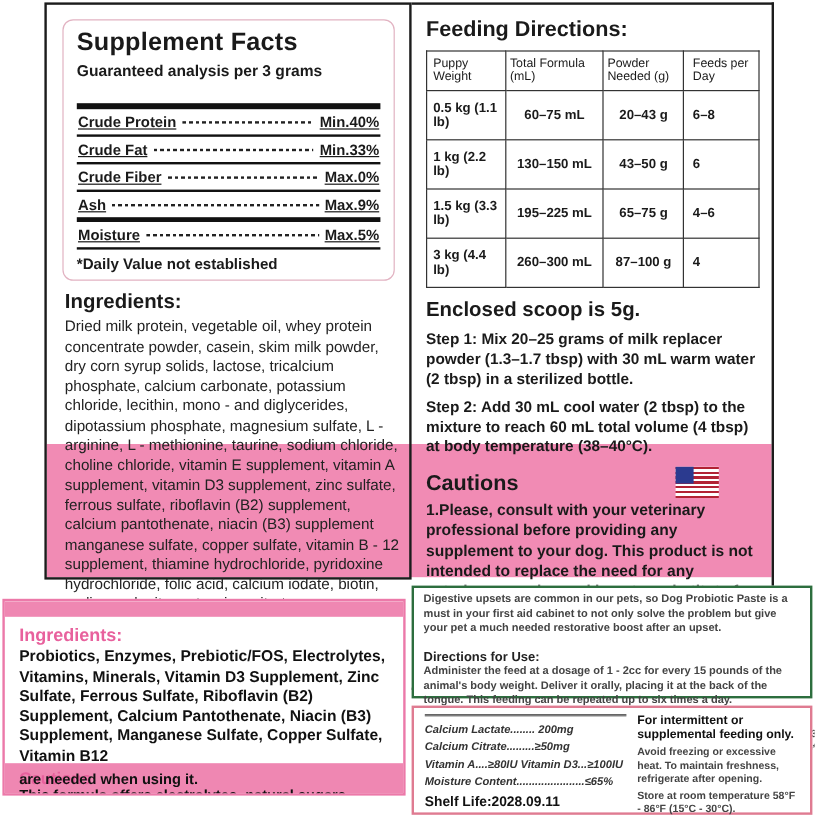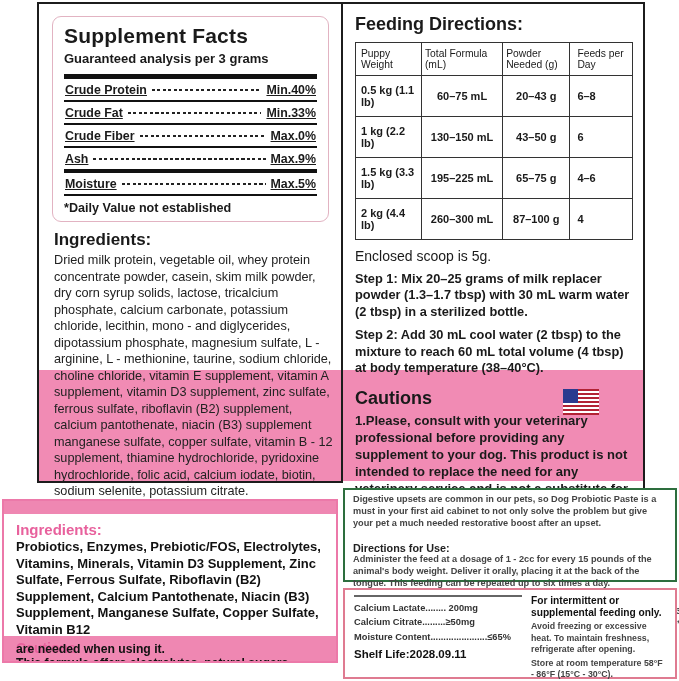--- a/index.html
+++ b/index.html
@@ -8,42 +8,42 @@
 
   
   .pink-band{position:absolute;left:39px;top:370px;width:604px;height:111px;background:#f18bb4;z-index:0;}
   .panel{position:absolute;box-sizing:border-box;background:transparent;z-index:1;}
   .panel-tl{left:37px;top:2px;width:306px;height:481px;border:2px solid #1c1c1c;}
   .panel-tr{left:343px;top:2px;width:302px;height:573px;border:2px solid #1c1c1c;border-left:none;}
 
   
   .sf-box{margin:12px 12px 6px 13px;border:1.5px solid #e2b3c2;border-radius:9px;padding:7px 11px 6px;background:#fff;}
   .sf-title{font-size:21px;font-weight:800;letter-spacing:.2px;}
-  .sf-sub{font-size:13px;font-weight:600;margin:3px 0 8px;}
+  .sf-sub{font-size:13px;font-weight:600;margin:3px 0 20px;}
   .sf-bar{height:5px;background:#111;}
   .sf-row{display:flex;align-items:center;font-size:12.4px;font-weight:600;padding:4px 1px 3px;border-bottom:2.5px solid #111;text-decoration:underline;}
   .sf-row.thick{border-bottom-width:4px;}
   .leader{flex:1;height:2px;margin:0 5px;background:repeating-linear-gradient(90deg,#222 0 3px,transparent 3px 5.5px);}
   .sf-foot{font-size:12.6px;font-weight:700;padding-top:5px;}
 
   .ing-head{font-size:17px;font-weight:700;margin:8px 12px 2px 15px;}
   .ing-text{font-size:12.7px;font-weight:500;line-height:1.3;margin:0 6px 0 15px;color:#222;}
 
   
   .tr-content{padding:8px 10px 0 12px;}
   .fd-head{font-size:18px;font-weight:800;margin:2px 0 7px;}
   table.fd{border-collapse:collapse;font-size:10.3px;}
   table.fd th,table.fd td{border:1.5px solid #333;}
   table.fd th{font-weight:500;padding:5px 3px;text-align:left;}
   table.fd td{font-weight:700;font-size:11px;padding:8px 4px;}
   .c1{width:64px;padding-left:5px!important;}
   .c2{width:84px;text-align:center;}
   .c3{width:66px;text-align:center;}
   .c4{width:58px;padding-left:7px!important;}
-  .scoop{font-size:14px;font-weight:400;margin-top:8px;}
+  .scoop{font-size:17px;font-weight:700;margin-top:8px;}
   .step{font-size:12.8px;font-weight:700;line-height:1.28;margin-top:7px;}
   .ca-head{font-size:18px;font-weight:800;margin:12px 0 4px;}
   .ca-item{font-size:13px;font-weight:700;line-height:1.3;position:relative;z-index:1;}
   .ca-item + .ca-item{margin-top:6px;}
 
   
   .flag{position:absolute;left:563px;top:389px;width:36px;height:26px;z-index:2;
         background:repeating-linear-gradient(180deg,#b22234 0 2px,#fff 2px 4px);}
   .flag .canton{position:absolute;left:0;top:0;width:15px;height:14px;background:#2b3a8f;}
 
@@ -67,21 +67,21 @@
   .gr-grid{display:grid;grid-template-columns:104px 118px 96px;column-gap:4px;
            font-size:8.8px;font-weight:600;line-height:1.45;color:#444;}
 
   
   .panel-br{left:343px;top:588px;width:334px;height:91px;border:2px solid #df7b91;background:#fff;
             display:flex;padding:5px 9px;gap:9px;}
   .br-left{width:168px;flex:none;}
   .rule{border-top:1.5px solid #666;}
   .br-ga-head{font-size:11px;font-weight:800;color:#111;margin:2px 0 3px;}
   .br-rows{margin-top:4px;}
-  .br-row{font-size:9.3px;font-weight:600;color:#333;line-height:1.55;}
+  .br-row{font-size:9.3px;font-weight:600;color:#333;line-height:1.55;font-style:italic;}
   .br-shelf{font-size:11.5px;font-weight:800;color:#111;margin-top:4px;}
   .br-right{flex:1;}
   .br-note{font-size:10.2px;font-weight:800;color:#111;line-height:1.2;}
   .br-store{font-size:8.8px;font-weight:600;color:#444;line-height:1.3;margin-top:2px;}
 </style>
 </head>
 <body>
 
 <div class="page">
 
@@ -146,21 +146,21 @@
           <td class="c3">43–50 g</td>
           <td class="c4">6</td>
         </tr>
         <tr>
           <td class="c1">1.5 kg (3.3 lb)</td>
           <td class="c2">195–225 mL</td>
           <td class="c3">65–75 g</td>
           <td class="c4">4–6</td>
         </tr>
         <tr>
-          <td class="c1">2 kg (4.4 lb)</td>
+          <td class="c1">3 kg (4.4 lb)</td>
           <td class="c2">260–300 mL</td>
           <td class="c3">87–100 g</td>
           <td class="c4">4</td>
         </tr>
       </tbody>
         </table>
       <div class="scoop">Enclosed scoop is 5g.</div>
       <div class="step">Step 1: Mix 20–25 grams of milk replacer powder (1.3–1.7 tbsp) with 30 mL warm water (2 tbsp) in a sterilized bottle.</div>
       <div class="step">Step 2: Add 30 mL cool water (2 tbsp) to the mixture to reach 60 mL total volume (4 tbsp) at body temperature (38–40°C).</div>
       <div class="ca-head">Cautions</div>
@@ -209,20 +209,21 @@
     </div>
   </div>
 
   <div class="panel panel-br">
     <div class="br-left">
       <div class="rule"></div>
       <div class="rule"></div>
       <div class="br-rows">
         <div class="br-row">Calcium Lactate........  200mg</div>
         <div class="br-row">Calcium Citrate.........≥50mg</div>
+        <div class="br-row">Vitamin A....≥80IU  Vitamin D3...≥100IU</div>
         <div class="br-row">Moisture Content......................≤65%</div>
       </div>
       <div class="br-shelf">Shelf Life:2028.09.11</div>
     </div>
     <div class="br-right">
       <div class="br-note">For intermittent or supplemental feeding only.</div>
       <div class="br-store">Avoid freezing or excessive heat. To maintain freshness, refrigerate after opening.</div>
       <div class="br-store">Store at room temperature 58°F - 86°F (15°C - 30°C).</div>
 
     </div>

